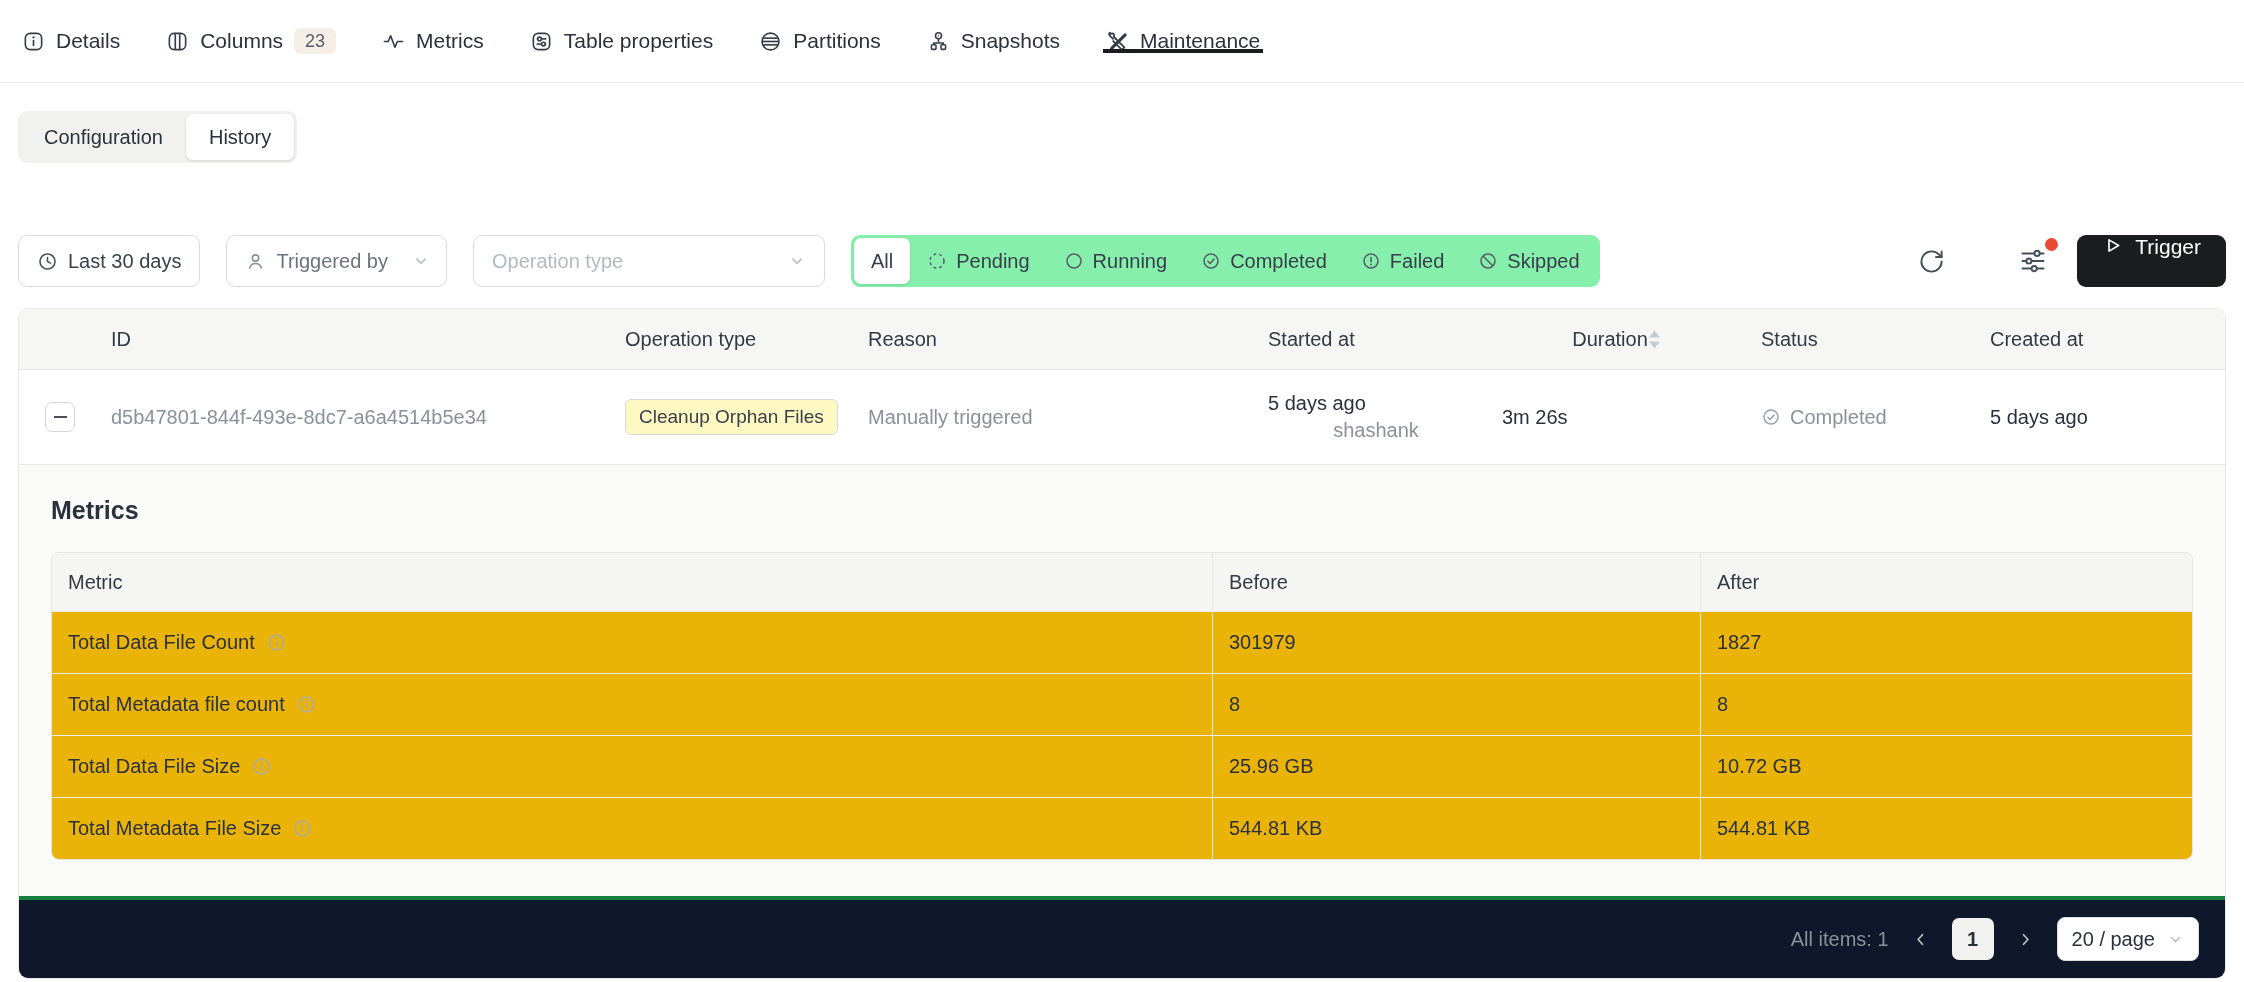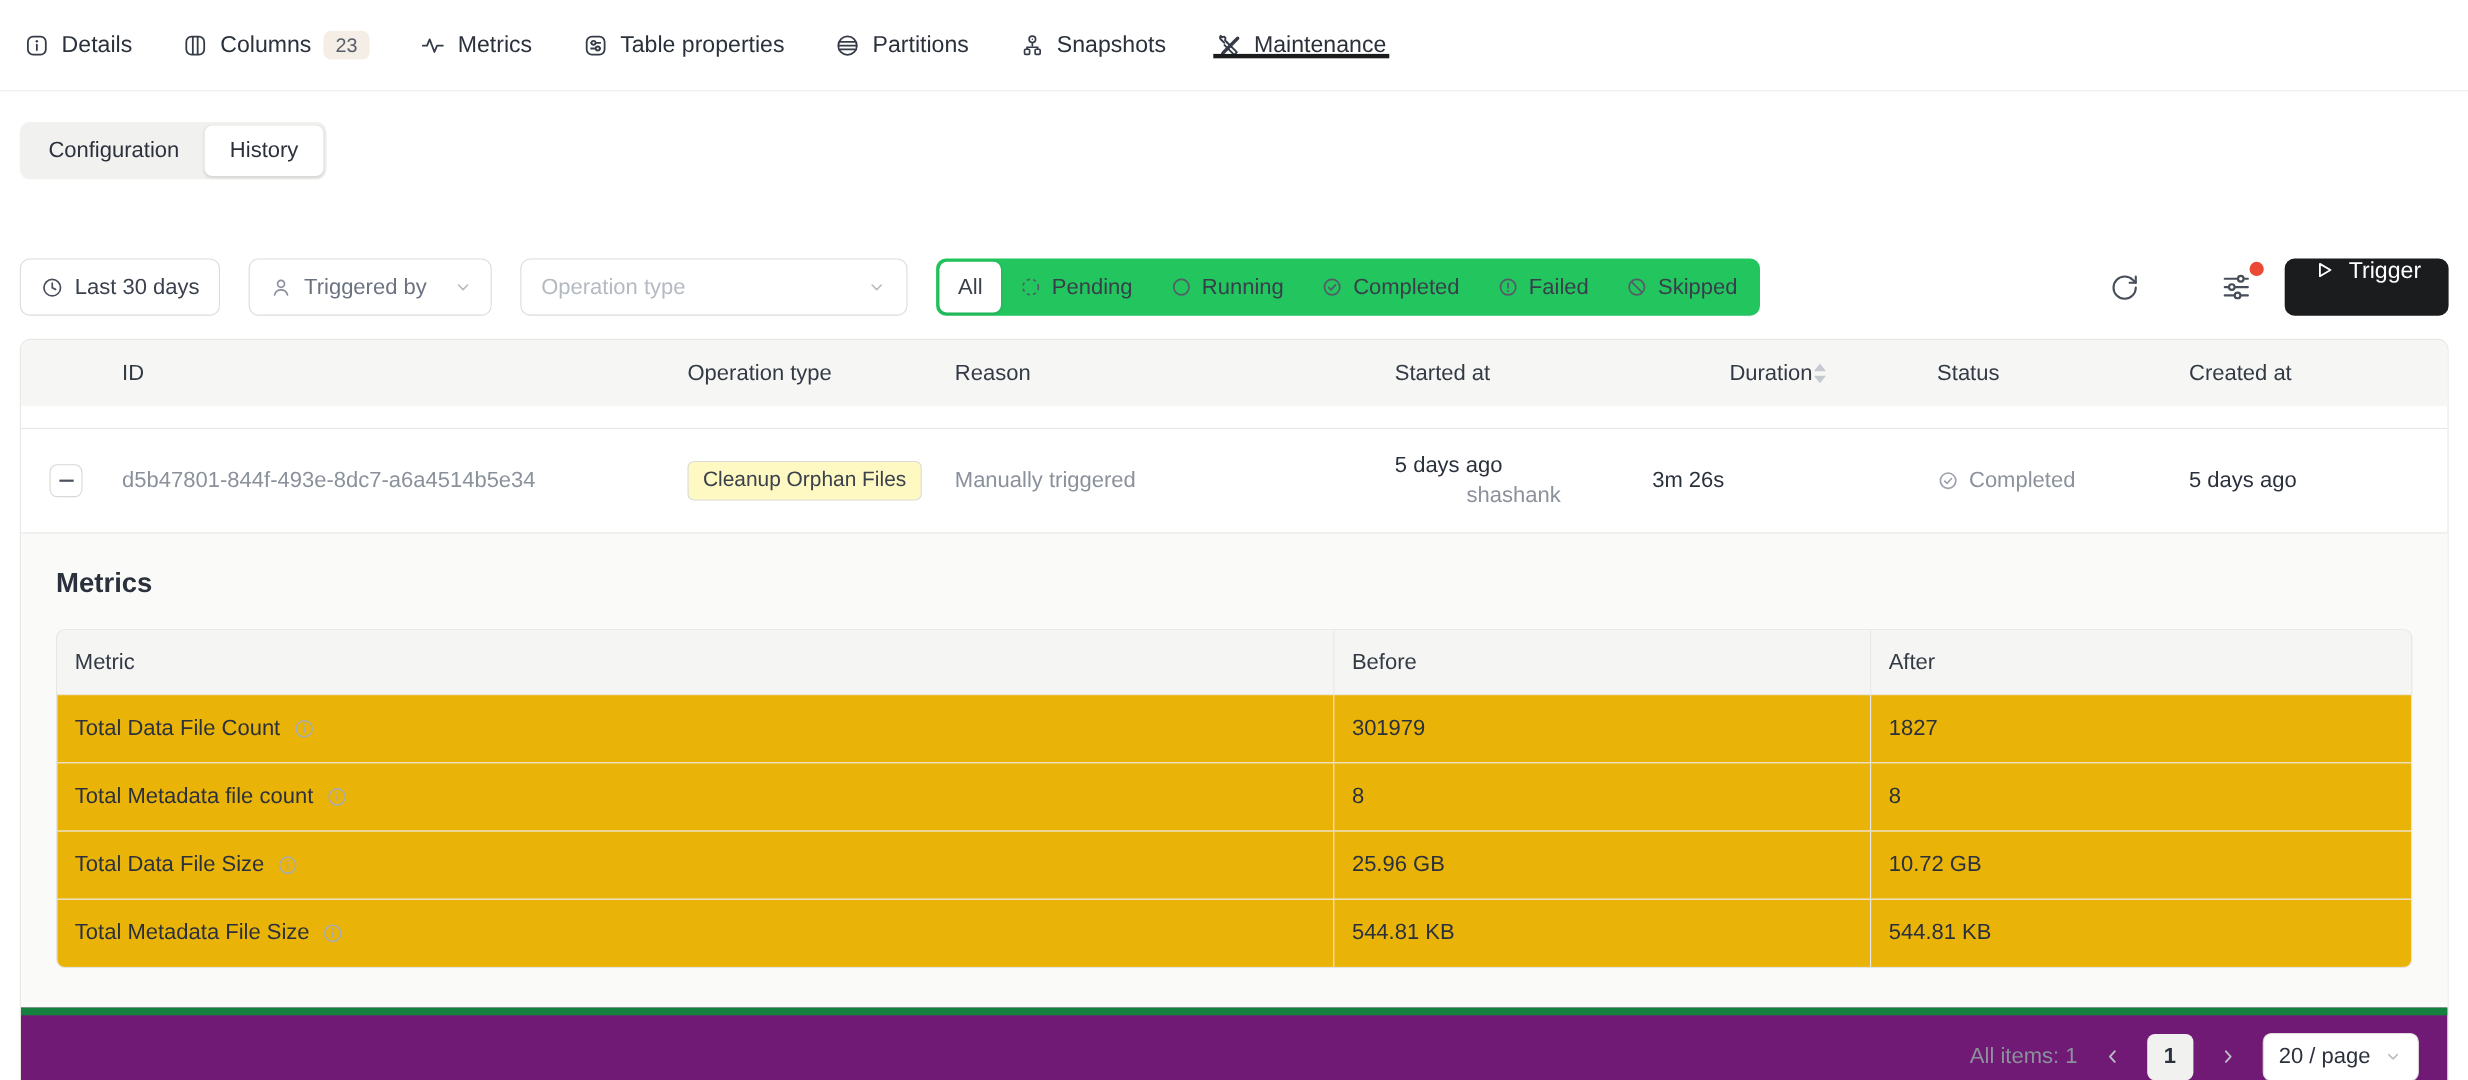--- a/index.html
+++ b/index.html
@@ -26,40 +26,40 @@
   .seg-item.selected { background:#fff; box-shadow:0 1px 3px rgba(0,0,0,.12); }
 
   
   .filters { display:flex; align-items:center; padding:0 18px; margin-top:72px; gap:26px; }
   .fbtn { display:flex; align-items:center; gap:10px; height:52px; padding:0 18px;
     border:1px solid #dcdcda; border-radius:9px; background:#fff; font-size:20px;
     color:#3a414c; cursor:pointer; white-space:nowrap; }
   .fbtn .muted { color:#6b7280; }
   .fbtn.select { width:352px; justify-content:space-between; }
   .placeholder { color:#b4bac2; }
-  .statusseg { display:flex; align-items:center; background:#22c55e; border-radius:9px;
+  .statusseg { display:flex; align-items:center; background:#86efac; border-radius:9px;
     padding:3px; height:52px; }
   .statusseg .opt { display:flex; align-items:center; gap:9px; padding:0 17px; height:46px;
     font-size:20px; color:#383f4a; border-radius:7px; cursor:pointer; white-space:nowrap; }
   .statusseg .opt.selected { background:#fff; box-shadow:0 1px 3px rgba(0,0,0,.12); }
   .iconbtn { background:none; border:none; cursor:pointer; position:relative; padding:4px; }
   .dot { position:absolute; top:-5px; right:-7px; width:13px; height:13px; border-radius:50%; }
   .trigger { display:flex; align-items:flex-start; gap:12px; height:52px; padding:0 25px;
     border:none; border-radius:9px; color:#fff; font-size:21px; cursor:pointer; }
   .push { margin-left:auto; }
   .gap40 { width:14px; }
 
   
   .card { margin:21px 18px 0; border:1px solid #e7e7e5; border-radius:10px; overflow:hidden; }
   .grid { display:grid; grid-template-columns:74px 514px 243px 400px 234px 259px 229px 1fr; }
   .thead { background:#f6f6f4; height:60px; align-items:center; font-size:20px; color:#333a45; }
   .th { padding-left:18px; }
   .th-duration { display:flex; align-items:center; justify-content:center; padding-right:12px; }
   .sorter { display:flex; flex-direction:column; gap:3px; cursor:pointer; }
-  .trow { height:95px; align-items:center; border-top:1px solid #e7e7e5; font-size:20px;margin-top:20px; }
+  .trow { height:95px; align-items:center; border-top:1px solid #e7e7e5; font-size:20px; }
   .td { padding-left:18px; }
   .expbtn { width:30px; height:30px; margin-left:26px; border:1px solid #d7d7d5; border-radius:7px;
     background:#fff; display:flex; align-items:center; justify-content:center; cursor:pointer; }
   .expbtn .minus { width:13px; height:2px; background:#4a515c; }
   .id-text, .gray { color:#8a919b; }
   .tag { display:inline-block; border:1px solid #d9d9d7; border-radius:6px; padding:6px 13px;
     font-size:19px; color:#3a414c; background:#fef9c3; }
   .two-line .l2 { color:#8a919b; margin-top:4px;text-align:center; }
   .statuscell { display:flex; align-items:center; gap:9px; color:#8b929c; }
 
@@ -67,21 +67,21 @@
   .expanded { background:#fafaf9; border-top:1px solid #e7e7e5; padding:17px 32px 36px; }
   .metrics-title { font-size:25px; font-weight:700; color:#2b313c; margin:14px 0 27px; }
   .mtable { border:1px solid #e3e3e1; border-radius:8px; overflow:hidden; background:#fff; }
   .mgrid { display:grid; grid-template-columns:1160px 488px 1fr; }
   .mhead { background:#f5f5f3; height:58px; align-items:center; font-size:20px; color:#333a45; }
   .mcell { padding-left:16px; display:flex; align-items:center; gap:11px; height:100%; }
   .mgrid .mcell:nth-child(2), .mgrid .mcell:nth-child(3) { border-left:1px solid #e9e9e7; }
   .mrow { height:62px; align-items:center; font-size:20px; color:#2b313c; border-top:1px solid #ececea; background:#eab308; }
 
   
-  .pagination { height:82px; border-top:7px solid #15803d; background:#701a75; display:flex;
+  .pagination { height:82px; border-top:4px solid #15803d; background:#0f172a; display:flex;
     align-items:center; justify-content:flex-end; gap:20px; padding-right:26px; font-size:20px; }
   .total { color:#8b929c; }
   .pchev { background:none; border:none; cursor:pointer; padding:2px; }
   .pagebox { min-width:42px; height:42px; background:#f1f1ef; border-radius:7px; display:flex;
     align-items:center; justify-content:center; font-weight:700; color:#2b313c; cursor:pointer; }
   .psize { display:flex; align-items:center; gap:12px; height:44px; border:1px solid #dcdcda;
     border-radius:8px; padding:0 14px; color:#2b313c; cursor:pointer; background:#fff; }
 </style>
 </head>
 <body>

